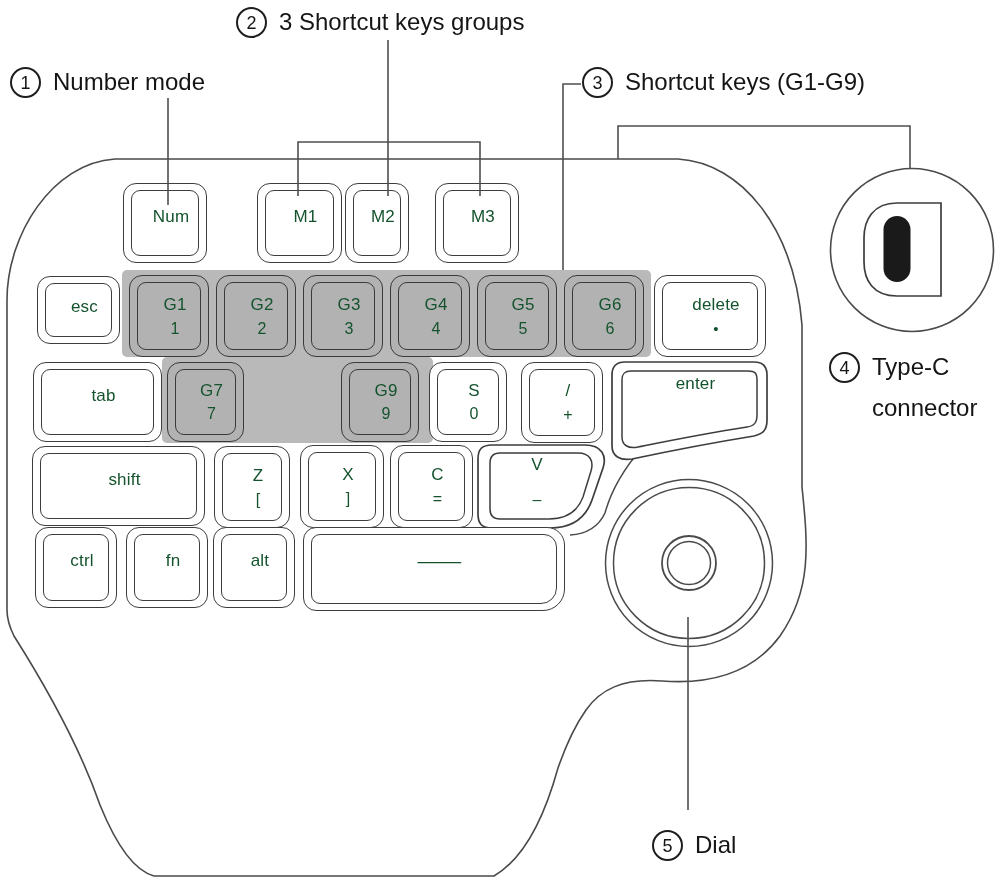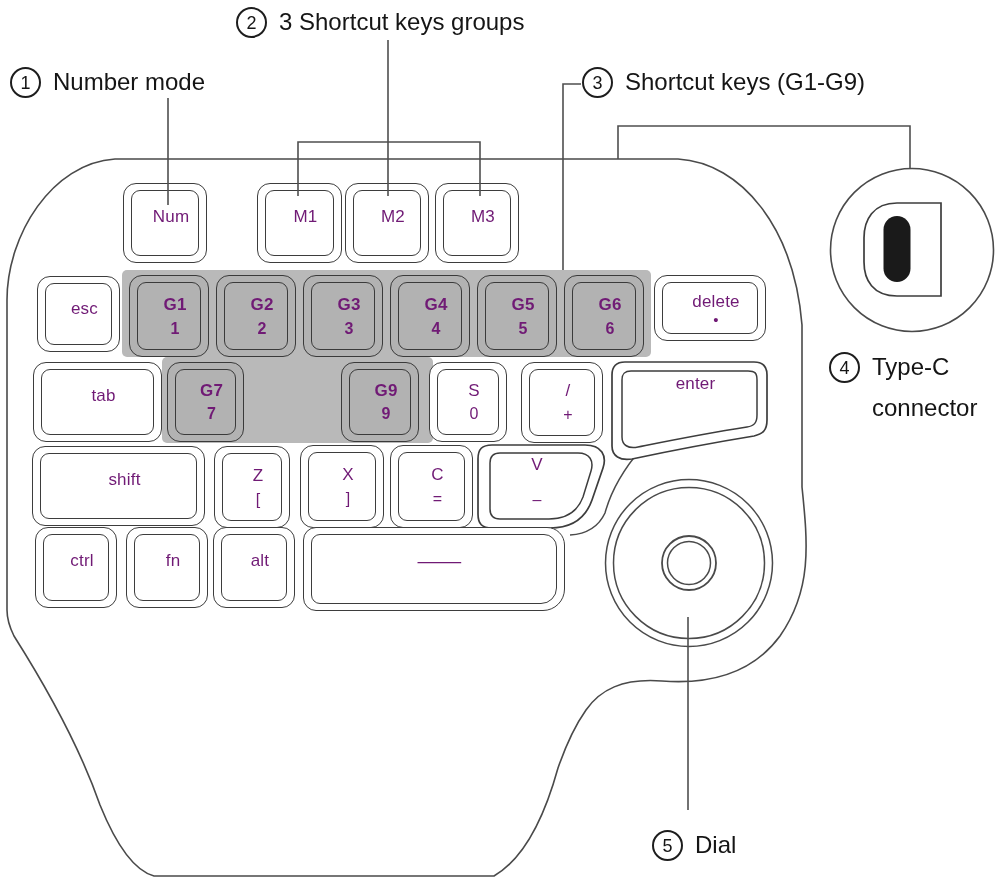--- a/index.html
+++ b/index.html
@@ -13,25 +13,25 @@
 
   
   .key{
     position:absolute;box-sizing:border-box;z-index:2;
     border:1.7px solid #3d3d3d;border-radius:13px;background:#ffffff;
   }
   .key .cap{
     position:absolute;left:7px;right:7px;top:6px;bottom:6px;box-sizing:border-box;
     border:1.6px solid #3d3d3d;border-radius:9px;background:#ffffff;
   }
-  .key.gray{background:#b2b2b2;border-color:#3a3a3a;font-weight:bold;}
+  .key.gray{background:#b2b2b2;border-color:#3a3a3a;}
   .key.gray .cap{background:#b2b2b2;border-color:#3a3a3a;}
   .kt,.kb{
     position:absolute;left:12px;right:0;text-align:center;
-    font-size:17px;line-height:1;color:#701a75;letter-spacing:.2px;
+    font-size:17px;line-height:1;color:#14532d;letter-spacing:.2px;
   }
   .kt{top:19%;}
   .kb{top:57%;font-size:16px;}
   .single .kt{top:26%;}
   .kb.dot{font-size:15px;top:58%;}
   
   .keylabel{position:absolute;z-index:2;background:transparent;}
   .dashspan{display:inline-block;transform:scaleX(2.3);font-size:19px;}
 
   
@@ -93,32 +93,32 @@
   <div class="key single" style="left:123px;top:183px;width:84px;height:80px">
       <div class="cap">
         <span class="kt">Num</span>
       </div>
     </div>
   <div class="key single" style="left:257px;top:183px;width:85px;height:80px">
       <div class="cap">
         <span class="kt">M1</span>
       </div>
     </div>
-  <div class="key single" style="left:345px;top:183px;width:84px;height:80px">
+  <div class="key single" style="left:345px;top:183px;width:64px;height:80px">
       <div class="cap">
         <span class="kt">M2</span>
       </div>
     </div>
   <div class="key single" style="left:435px;top:183px;width:84px;height:80px">
       <div class="cap">
         <span class="kt">M3</span>
       </div>
     </div>
 
-  <div class="key single" style="left:37px;top:276px;width:83px;height:76px">
+  <div class="key single" style="left:37px;top:276px;width:83px;height:68px">
       <div class="cap">
         <span class="kt">esc</span>
       </div>
     </div>
   <div class="key gray" style="left:129px;top:275px;width:80px;height:82px">
       <div class="cap">
         <span class="kt">G1</span>
         <span class="kb">1</span>
       </div>
     </div>
@@ -145,21 +145,21 @@
         <span class="kt">G5</span>
         <span class="kb">5</span>
       </div>
     </div>
   <div class="key gray" style="left:564px;top:275px;width:80px;height:82px">
       <div class="cap">
         <span class="kt">G6</span>
         <span class="kb">6</span>
       </div>
     </div>
-  <div class="key" style="left:654px;top:275px;width:112px;height:66px">
+  <div class="key" style="left:654px;top:275px;width:112px;height:82px">
       <div class="cap">
         <span class="kt">delete</span>
         <span class="kb dot">•</span>
       </div>
     </div>
 
   <div class="key single" style="left:33px;top:362px;width:129px;height:80px">
       <div class="cap">
         <span class="kt">tab</span>
       </div>

